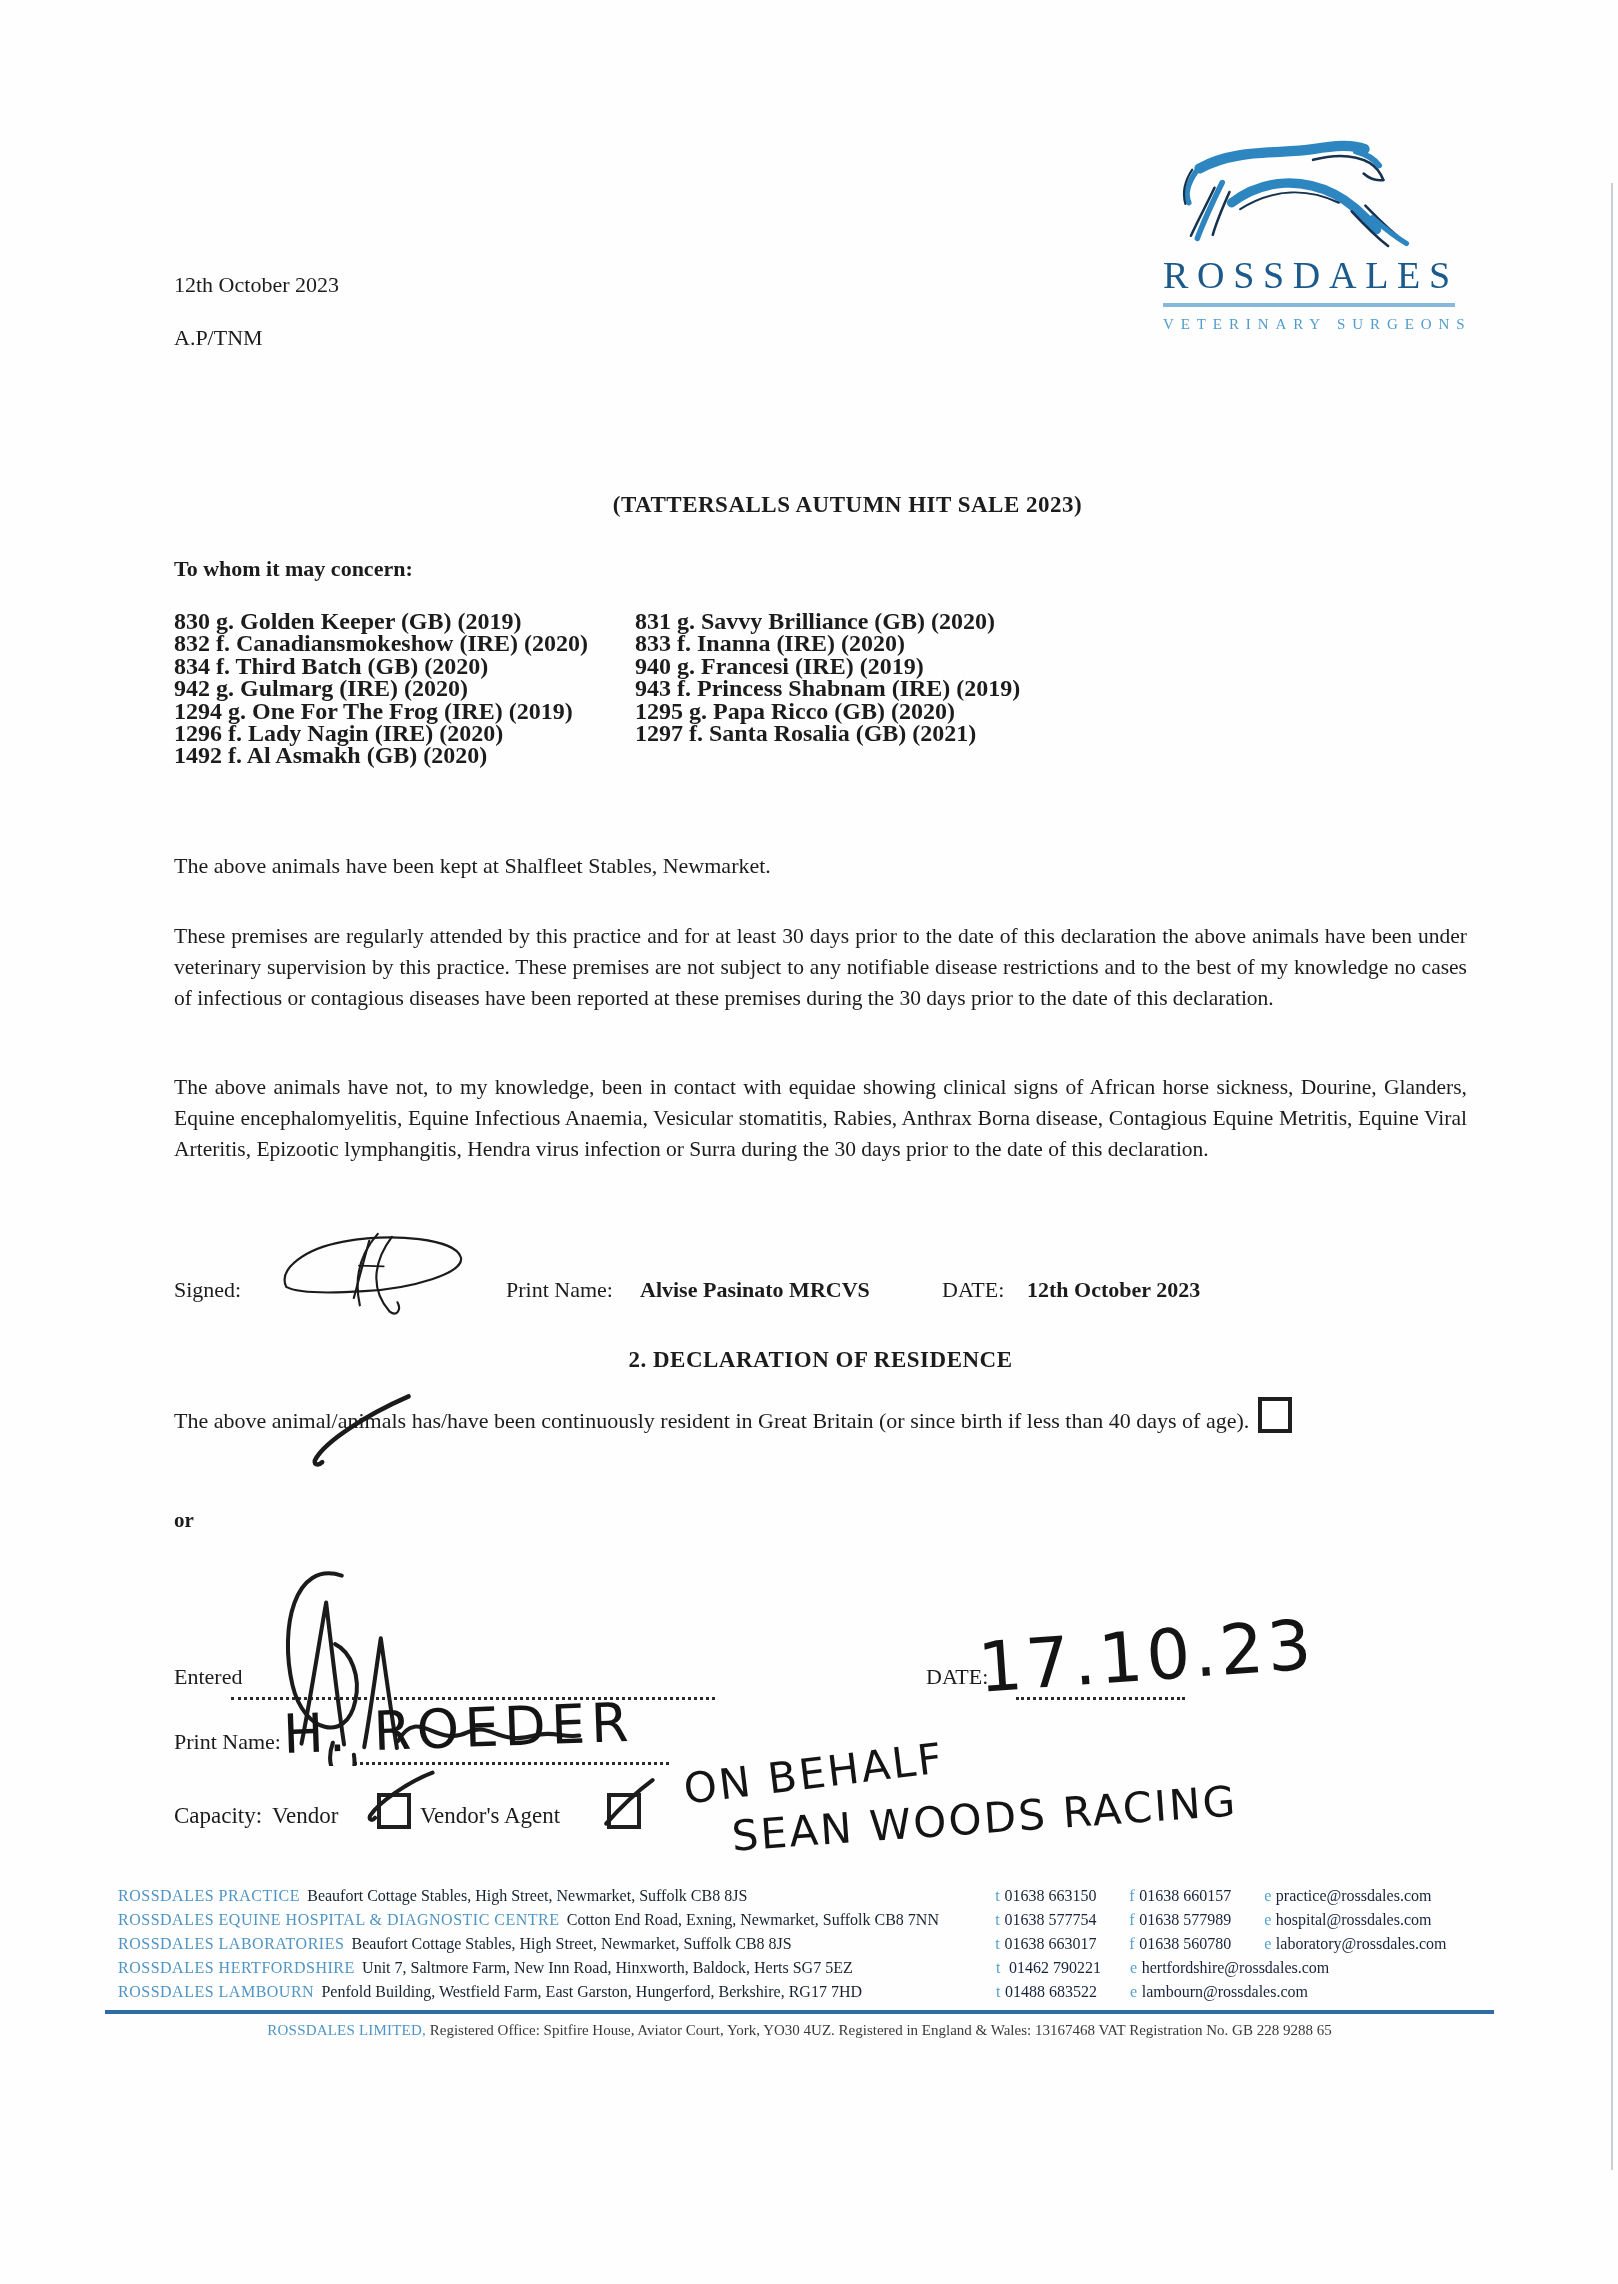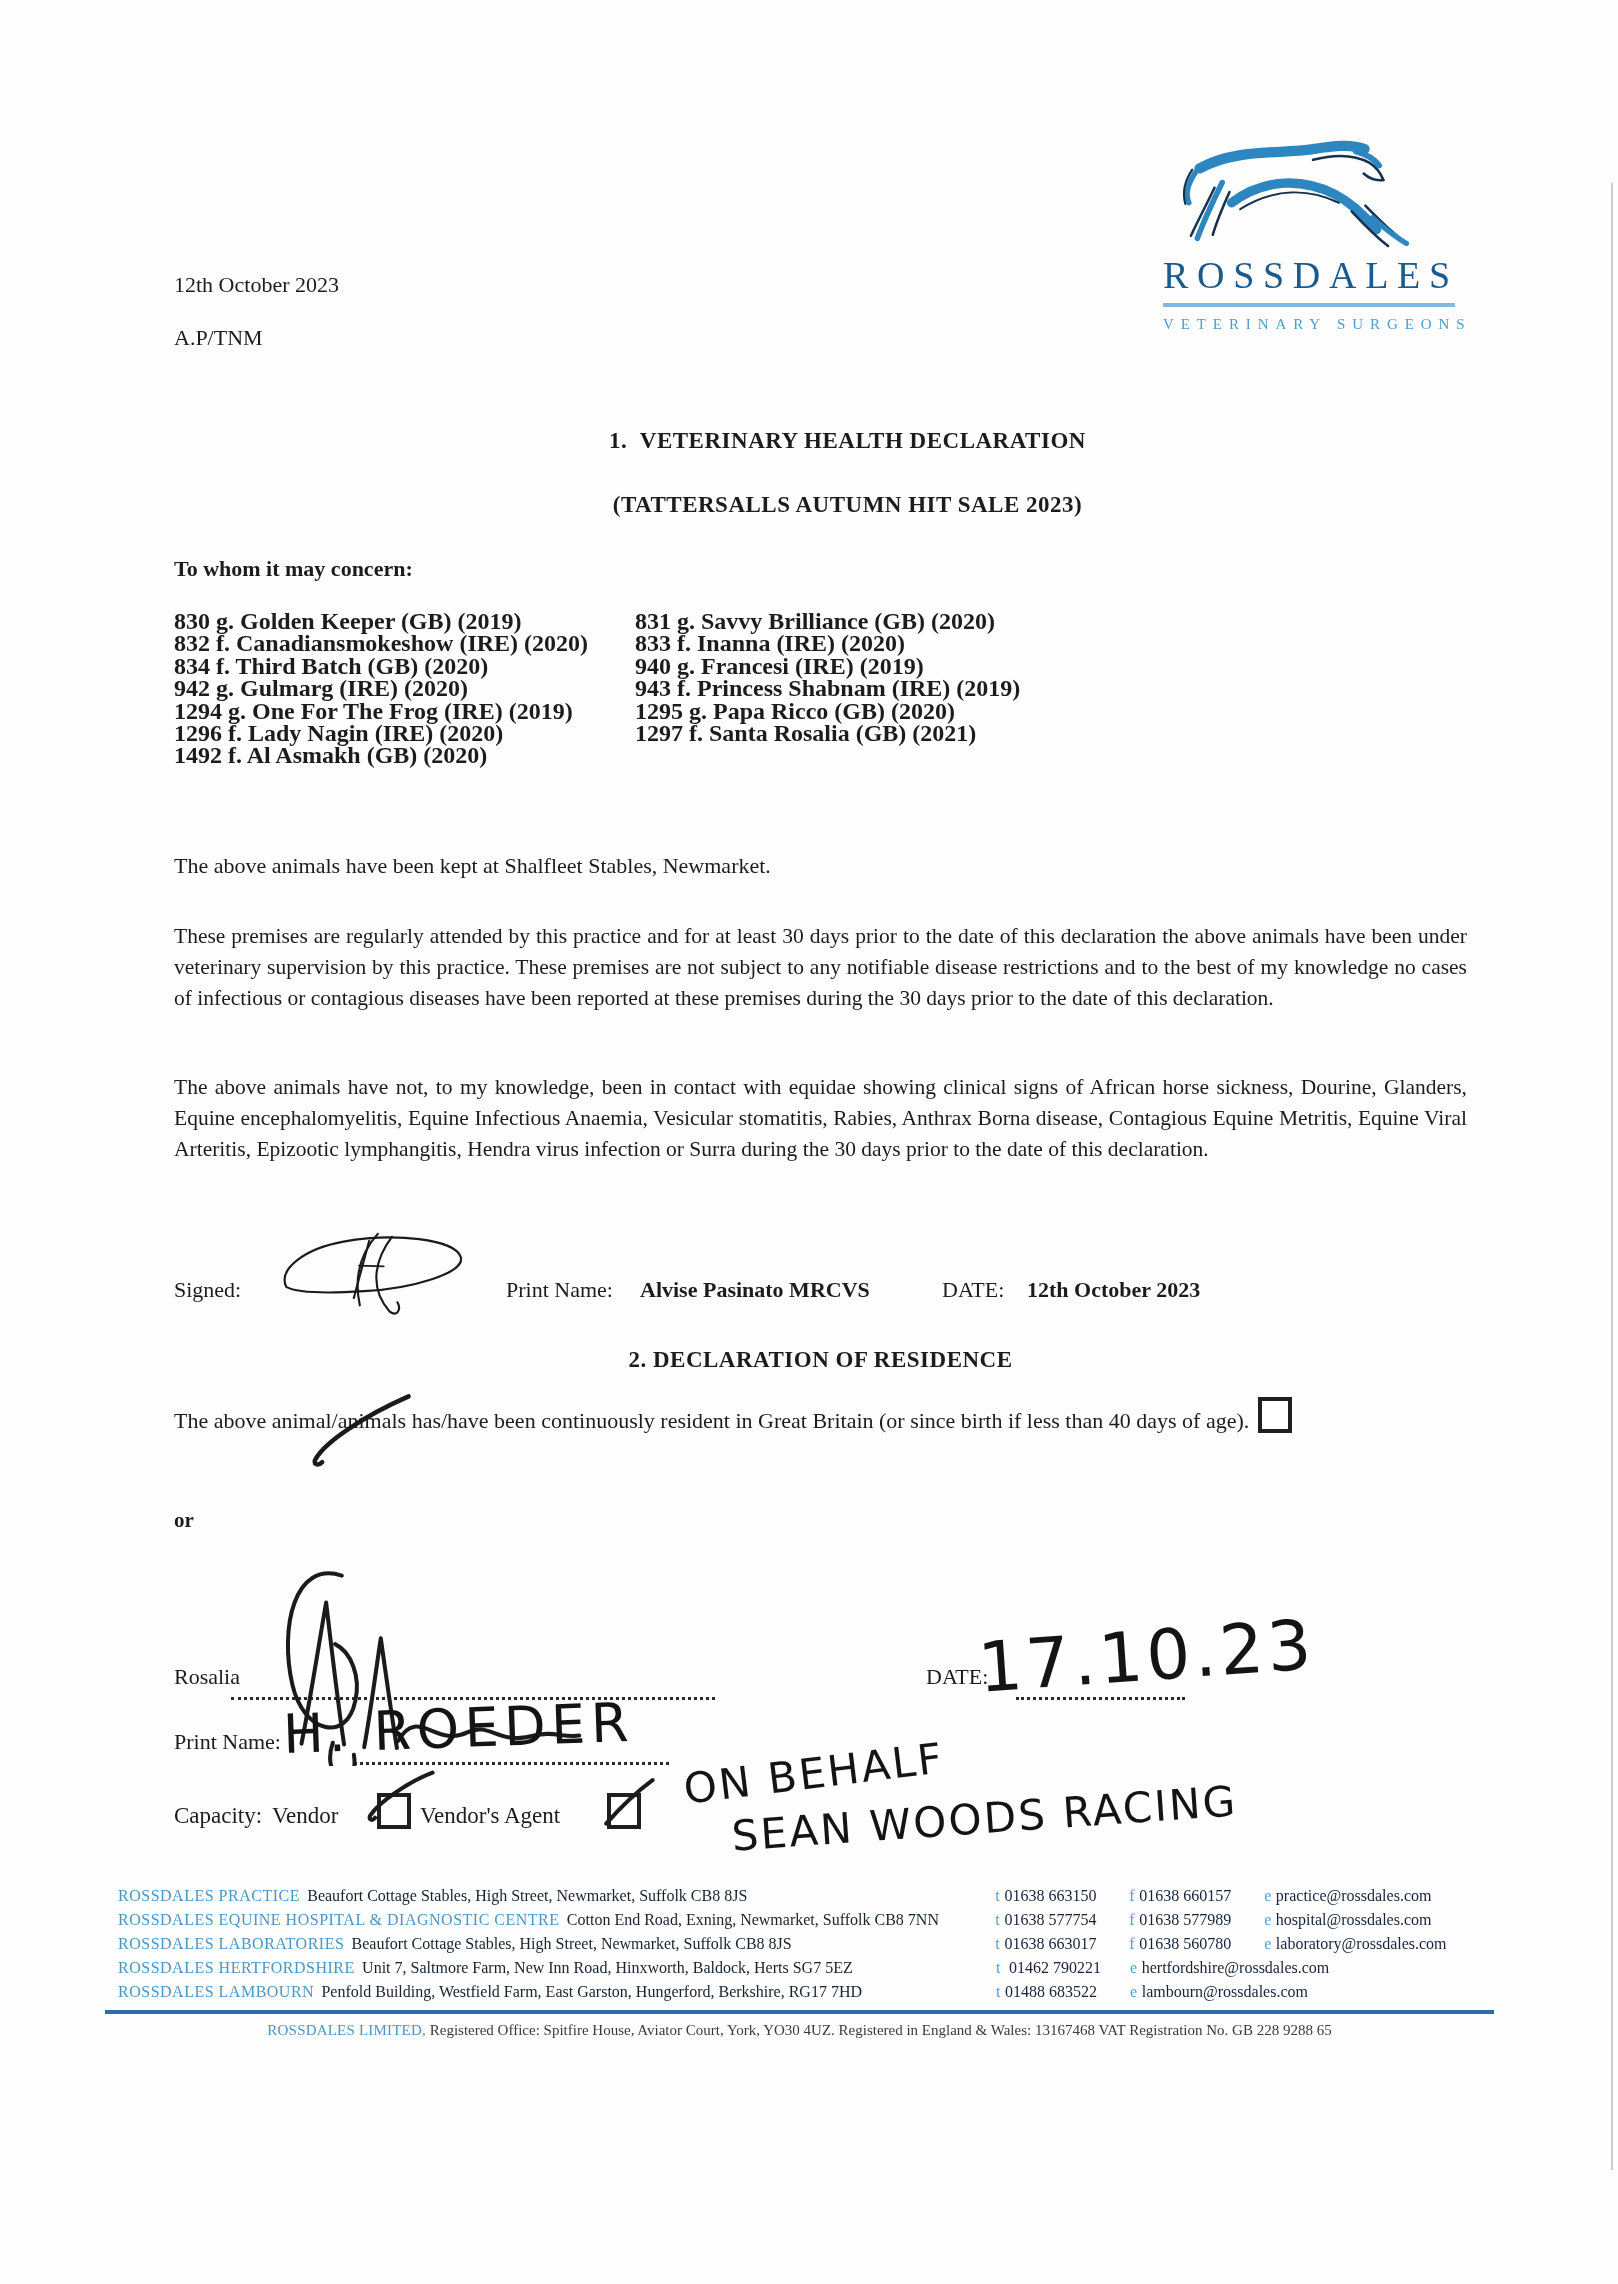--- a/index.html
+++ b/index.html
@@ -70,23 +70,20 @@
       <path class="blue" stroke-width="13" d="M118,118 C95,165 75,208 60,248"></path>
       <path class="navy" stroke-width="6" d="M420,185 C448,215 478,245 505,266"></path>
       <path class="navy" stroke-width="6" d="M452,172 C482,203 512,232 538,252"></path>
       <path class="blue" stroke-width="12" d="M468,200 C498,226 524,246 548,260"></path>
     </svg>
     <div class="logo-name">ROSSDALES</div>
     <div class="logo-rule"></div>
     <div class="logo-sub">VETERINARY SURGEONS</div>
   </div>
 
-  <div class="abs h1">
-    <span>1.</span>&nbsp;&nbsp;<span>VETERINARY HEALTH DECLARATION</span>
-  </div>
   <div class="abs h1 h1b">(TATTERSALLS AUTUMN HIT SALE 2023)</div>
 
   <div class="abs fs48 bold" style="left:174px;top:556px;">To whom it may concern:</div>
 
   <div class="abs horse-col" style="left:174px;top:610px;">
     <div>830 g. Golden Keeper (GB) (2019)</div>
     <div>832 f. Canadiansmokeshow (IRE) (2020)</div>
     <div>834 f. Third Batch (GB) (2020)</div>
     <div>942 g. Gulmarg (IRE) (2020)</div>
     <div>1294 g. One For The Frog (IRE) (2019)</div>
@@ -132,21 +129,21 @@
 
 
   <svg class="abs" style="left:254px;top:1551px;z-index:6;" width="525" height="215" viewBox="0 0 1150 480">
     <path class="ink" stroke-width="9" d="M185,55 C80,20 45,170 75,300 C100,405 195,430 215,335 C228,280 205,225 170,208"></path>
     <path class="ink" stroke-width="9" d="M95,430 C115,330 135,200 150,115 C160,200 175,330 190,432"></path>
     <path class="ink" stroke-width="9" d="M235,438 C250,355 262,260 272,195 C282,265 295,360 308,440"></path>
     <path class="ink" stroke-width="9" d="M310,425 C355,345 395,440 465,405 C515,380 535,435 615,412 C655,400 680,418 715,412"></path>
     <path class="ink" stroke-width="9" d="M165,428 C135,515 225,540 212,455"></path>
   </svg>
 
-  <div class="abs fs48" style="left:174px;top:1664px;">Rosalia</div>
+  <div class="abs fs48" style="left:174px;top:1664px;">Entered</div>
   <div class="abs dotline" style="left:231px;top:1697px;width:484px;"></div>
   <div class="abs fs48" style="left:926px;top:1664px;">DATE:</div>
   <div class="abs dotline" style="left:1016px;top:1697px;width:169px;"></div>
   <div class="abs hand" style="left:978px;top:1616px;font-size:69px;letter-spacing:3.7px;transform:rotate(-4deg);">17.10.23</div>
 
   <div class="abs fs48" style="left:174px;top:1729px;">Print Name:</div>
   <div class="abs dotline" style="left:354px;top:1762px;width:315px;"></div>
   <div class="abs hand" style="left:283px;top:1697px;font-size:54px;letter-spacing:5.5px;transform:rotate(-2deg);z-index:7;">H. ROEDER</div>
   <div class="abs hand" style="left:683px;top:1749px;font-size:42px;letter-spacing:2.3px;transform:rotate(-7deg);">ON BEHALF</div>
   <div class="abs hand" style="left:731px;top:1794px;font-size:42px;letter-spacing:2.3px;transform:rotate(-4deg);">SEAN WOODS RACING</div>

